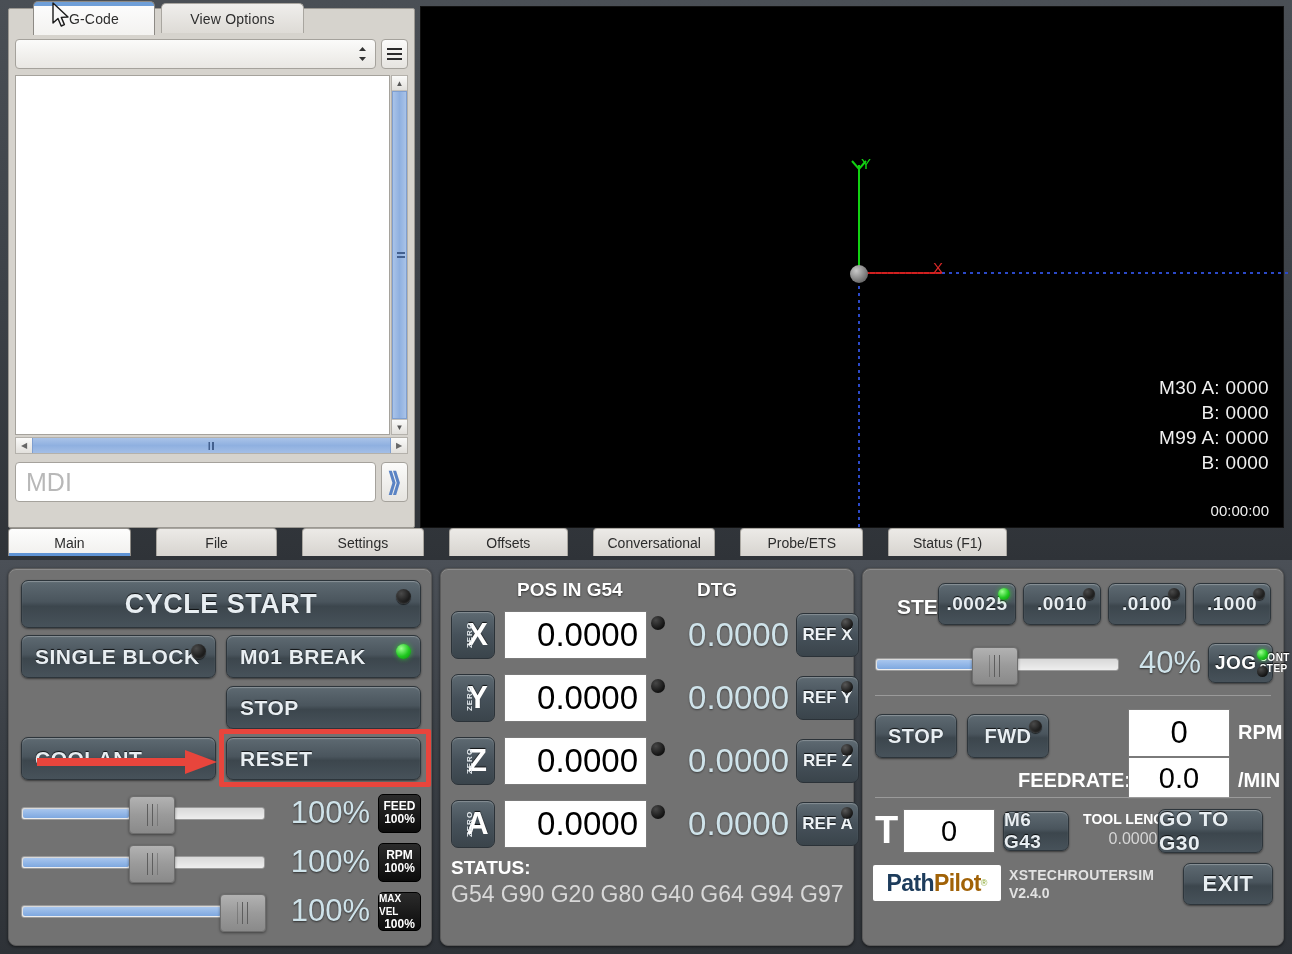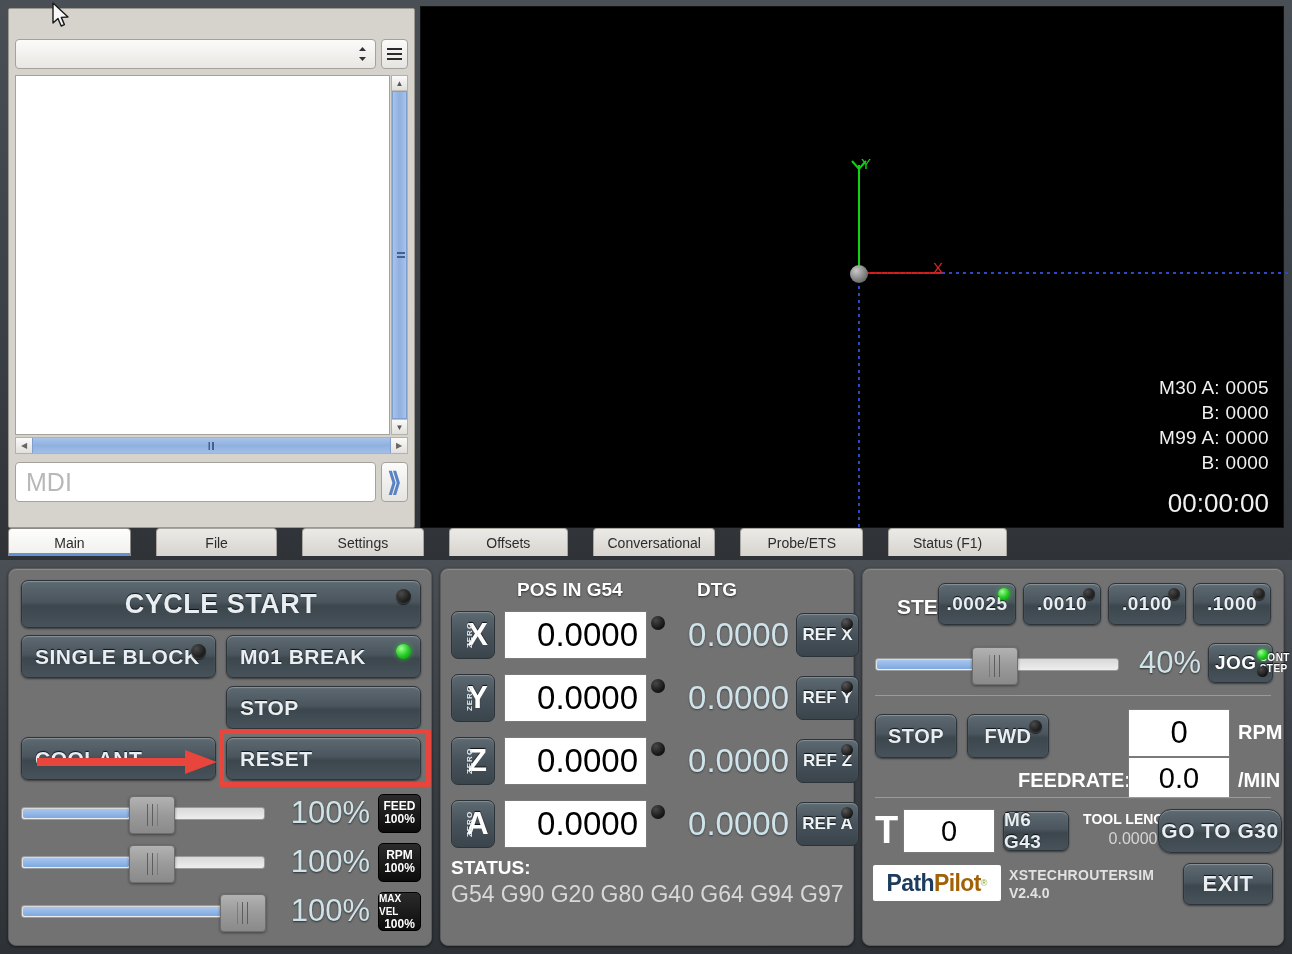--- a/index.html
+++ b/index.html
@@ -117,21 +117,21 @@
   
   .viewport {
     position:absolute; left: 420px; top: 6px; width: 864px; height: 522px;
     background:#000; border:1px solid #111;
   }
   .vp-counters {
     position:absolute; right: 14px; top: 368px; text-align:right;
     color:#f0f0f0; font-size:19px; line-height: 25px; letter-spacing:.3px;
   }
   .vp-timer {
-    position:absolute; right:14px; bottom: 8px; color:#f0f0f0; font-size:26px;
+    position:absolute; right:14px; bottom: 8px; color:#f0f0f0; font-size:15px;
   }
 
   
   .axis-origin { position:absolute; left:429px; top:258px; width:18px;height:18px;
      border-radius:50%;
      background: radial-gradient(circle at 35% 32%, #c9c9c9, #6e6e6e 70%, #4a4a4a);
   }
   .axis-y { position:absolute; left:437px; top:158px; width:2px; height:105px; background:#12d012; }
   .axis-y-arrow { position:absolute; left:429px; top:153px; width:18px; height:16px; }
   .axis-x-solid { position:absolute; left:443px; top:265px; width:78px; height:2px;
@@ -344,21 +344,21 @@
      background:#fff; border:1px solid #7a7a7a; font-size:29px; color:#000;
      display:flex; align-items:center; justify-content:center; }
   #m6g43 { position:absolute; left:140px; top:242px; width:66px; height:40px;
      justify-content:center; font-size:19px; }
   #tl-label { position:absolute; left:215px; top:242px; width:110px; text-align:center;
      color:#fff; font-size:14px; font-weight:bold; font-stretch:condensed; }
   #tl-value { position:absolute; left:215px; top:261px; width:110px; text-align:center;
      color:#d6d6d6; font-size:16px; }
   #goto-g30 { position:absolute; left:330px; top:240px; width:118px; height:44px;
      justify-content:center; font-size:21px; }
-  #goto-g30 { width:124px; left:295px;border-radius:13px; }
+  #goto-g30 { width:105px; left:295px; }
 
   #pp-logo { position:absolute; left:10px; top:296px; width:128px; height:36px;
      background:#fff; border-radius:2px; display:flex; align-items:center;
      justify-content:center; overflow:hidden; }
   #pp-logo .l1 { font-size:23px; font-weight:bold; color:#1d3c5c; letter-spacing:-.6px; }
   #pp-logo .l2 { font-size:23px; font-weight:bold; color:#a16207; letter-spacing:-.6px; }
   #pp-logo .reg { font-size:9px; color:#8aa832; vertical-align:super; }
   #machine-name { position:absolute; left:146px; top:298px; color:#e2e2e2; font-size:14px;
      font-weight:bold; font-stretch:condensed; letter-spacing:.3px; }
   #machine-ver { position:absolute; left:146px; top:316px; color:#e2e2e2; font-size:14px;
@@ -370,20 +370,28 @@
   #cursor { position:absolute; left:52px; top:2px; width:20px; height:28px; z-index:30; }
 </style>
 </head>
 <body>
 
 <div id="root">
 
   <div class="top-area">
 
     <div class="gcode-pane">
+      <div class="tabrow">
+        <div class="tab active" id="tab-gcode">
+          <span>G-Code</span>
+        </div>
+        <div class="tab" id="tab-viewopts">
+          <span>View Options</span>
+        </div>
+      </div>
 
       <div class="gc-inner">
         <div class="combo-row">
           <div class="combo">
             <span class="spin">
               <svg width="9" height="16" viewBox="0 0 9 16">
                   <path d="M4.5 1 L8 5 L1 5 Z" fill="#333"></path>
                   <path d="M4.5 15 L8 11 L1 11 Z" fill="#333"></path>
                 </svg>
             </span>
@@ -426,21 +434,21 @@
           </svg>
       </div>
       <div class="axis-lbl y">Y</div>
       <div class="axis-x-solid"></div>
       <div class="axis-x-dots"></div>
       <div class="axis-z-dots"></div>
       <div class="axis-lbl x">X</div>
       <div class="axis-origin"></div>
 
       <div class="vp-counters">
-        <div>M30 A: 0005</div>
+        <div>M30 A: 0000</div>
         <div>B: 0000</div>
         <div>M99 A: 0000</div>
         <div>B: 0000</div>
       </div>
       <div class="vp-timer">00:00:00</div>
     </div>
 
     <div class="navtabs">
       <div class="navtab active" style="width:144px">
         <span>Main</span>

